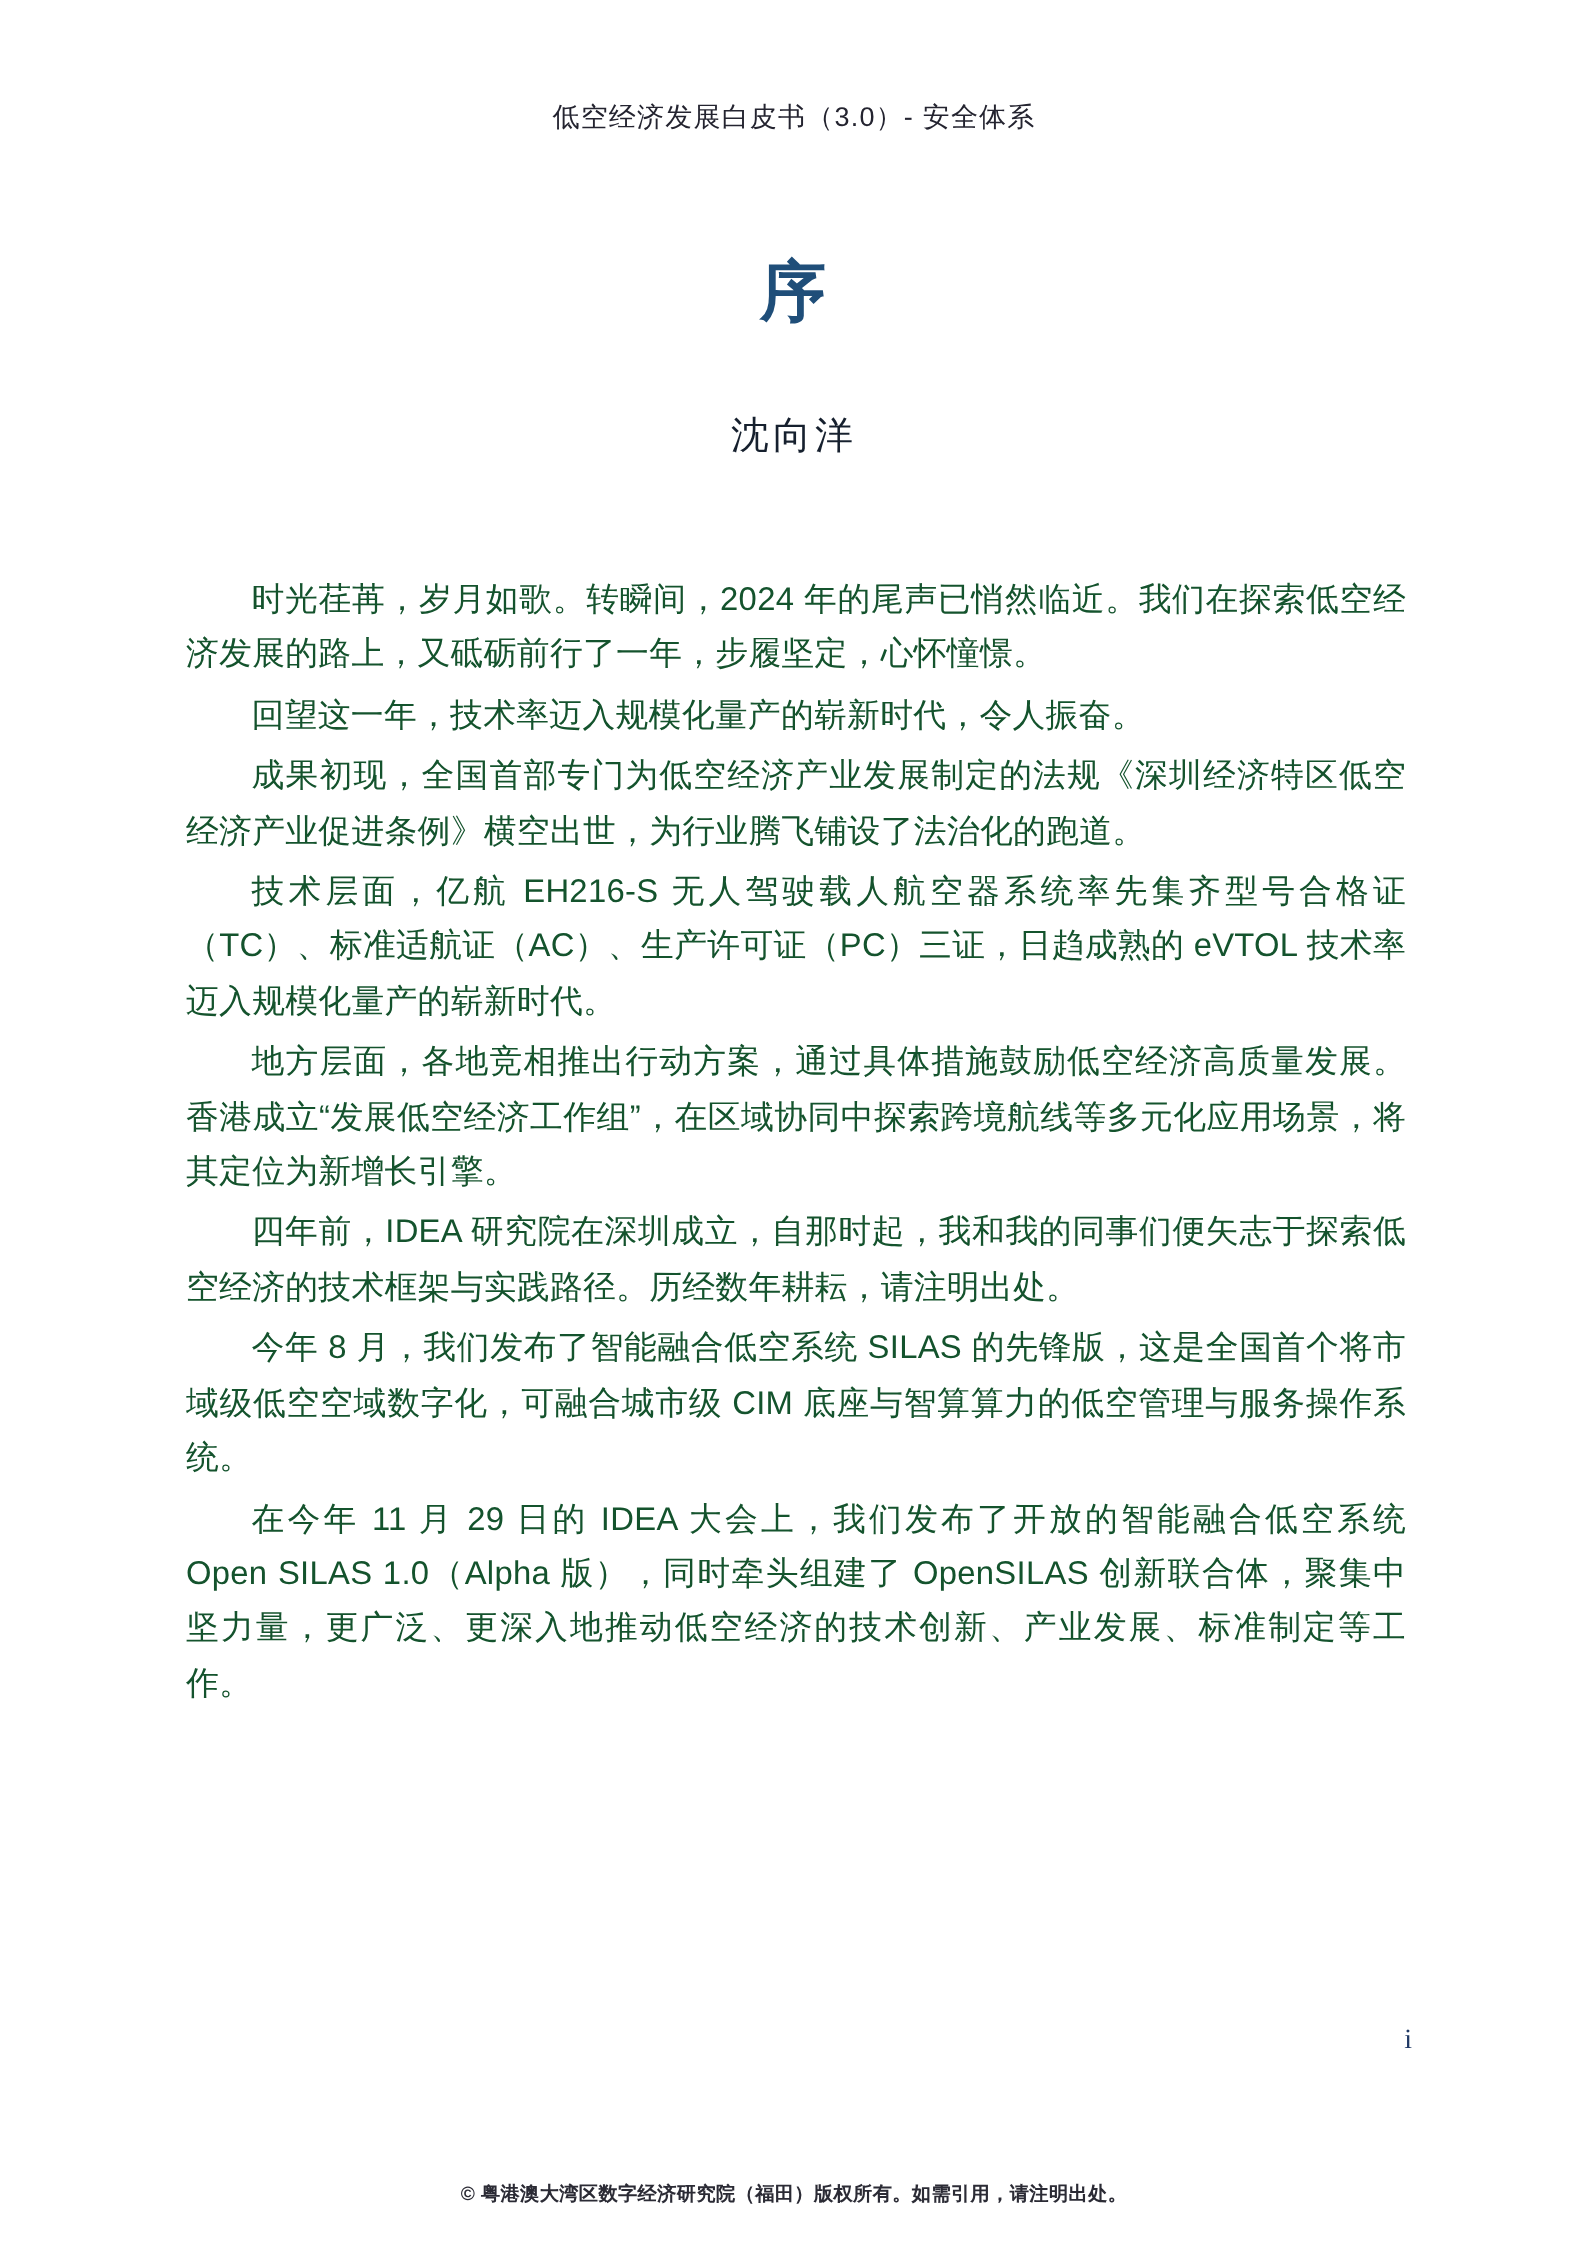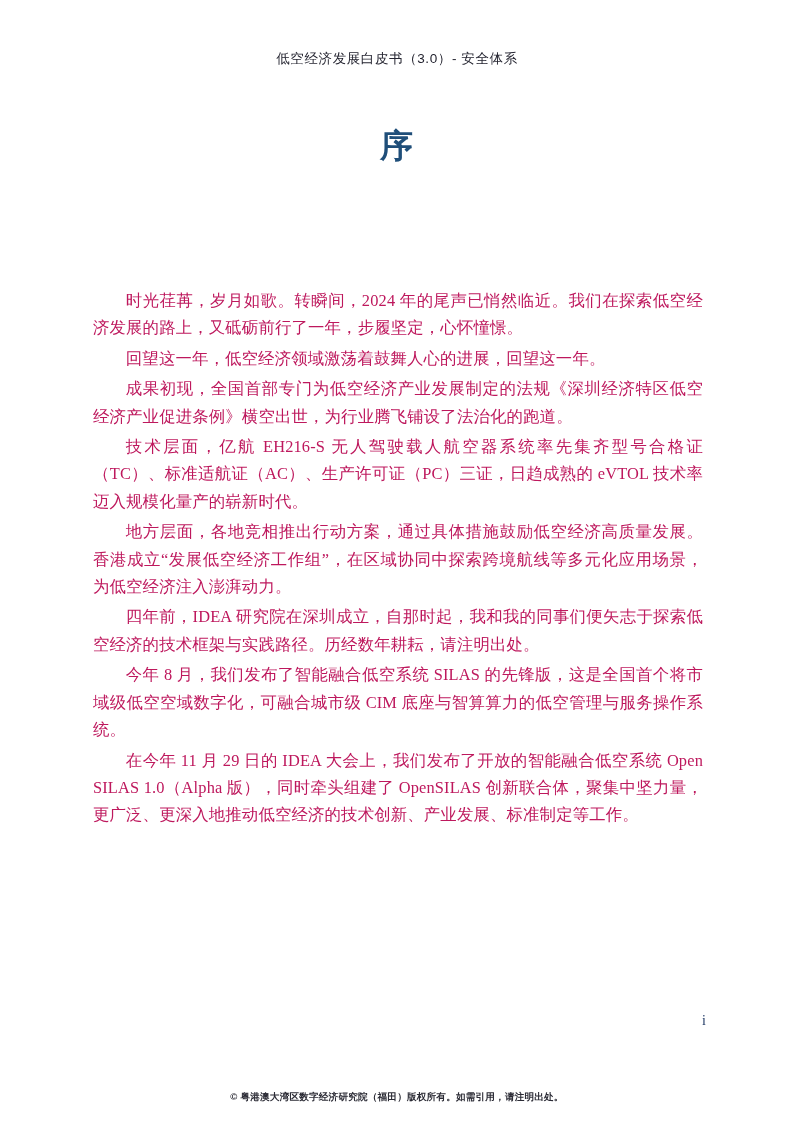--- a/index.html
+++ b/index.html
@@ -62,24 +62,24 @@
 
   
   .body-area {
     position: absolute;
     top: 287px;
     left: 93px;
     width: 610px;
   }
   .para {
     margin: 0 0 3px 0;
-    font-family: Liberation Serif, serif;
+    font-family: Liberation Sans, sans-serif;
     font-size: 16.4px;
     line-height: 27.4px;
-    color: #be185d;
+    color: #14532d;
     text-align: justify;
     text-justify: inter-ideograph;
     text-indent: 2em;
     letter-spacing: 0.15px;
     word-break: break-word;
   }
   .para:last-child { margin-bottom: 0; }
 
   
   .page-number {
@@ -107,28 +107,29 @@
 </style>
 </head>
 <body>
 
 <div class="page">
 
   <div class="running-header">低空经济发展白皮书（3.0）- 安全体系</div>
 
   <div class="title-block">
     <div class="doc-title">序</div>
+    <div class="doc-author">沈向洋</div>
   </div>
 
   <div class="body-area">
     <p class="para">时光荏苒，岁月如歌。转瞬间，2024 年的尾声已悄然临近。我们在探索低空经济发展的路上，又砥砺前行了一年，步履坚定，心怀憧憬。</p>
-    <p class="para">回望这一年，低空经济领域激荡着鼓舞人心的进展，回望这一年。</p>
+    <p class="para">回望这一年，技术率迈入规模化量产的崭新时代，令人振奋。</p>
     <p class="para">成果初现，全国首部专门为低空经济产业发展制定的法规《深圳经济特区低空经济产业促进条例》横空出世，为行业腾飞铺设了法治化的跑道。</p>
     <p class="para">技术层面，亿航 EH216-S 无人驾驶载人航空器系统率先集齐型号合格证（TC）、标准适航证（AC）、生产许可证（PC）三证，日趋成熟的 eVTOL 技术率迈入规模化量产的崭新时代。</p>
-    <p class="para">地方层面，各地竞相推出行动方案，通过具体措施鼓励低空经济高质量发展。香港成立“发展低空经济工作组”，在区域协同中探索跨境航线等多元化应用场景，为低空经济注入澎湃动力。</p>
+    <p class="para">地方层面，各地竞相推出行动方案，通过具体措施鼓励低空经济高质量发展。香港成立“发展低空经济工作组”，在区域协同中探索跨境航线等多元化应用场景，将其定位为新增长引擎。</p>
     <p class="para">四年前，IDEA 研究院在深圳成立，自那时起，我和我的同事们便矢志于探索低空经济的技术框架与实践路径。历经数年耕耘，请注明出处。</p>
     <p class="para">今年 8 月，我们发布了智能融合低空系统 SILAS 的先锋版，这是全国首个将市域级低空空域数字化，可融合城市级 CIM 底座与智算算力的低空管理与服务操作系统。</p>
     <p class="para">在今年 11 月 29 日的 IDEA 大会上，我们发布了开放的智能融合低空系统 Open SILAS 1.0（Alpha 版），同时牵头组建了 OpenSILAS 创新联合体，聚集中坚力量，更广泛、更深入地推动低空经济的技术创新、产业发展、标准制定等工作。</p>
   </div>
 
   <div class="page-number">i</div>
 
   <div class="footer-note">© 粤港澳大湾区数字经济研究院（福田）版权所有。如需引用，请注明出处。</div>
 
 </div>

